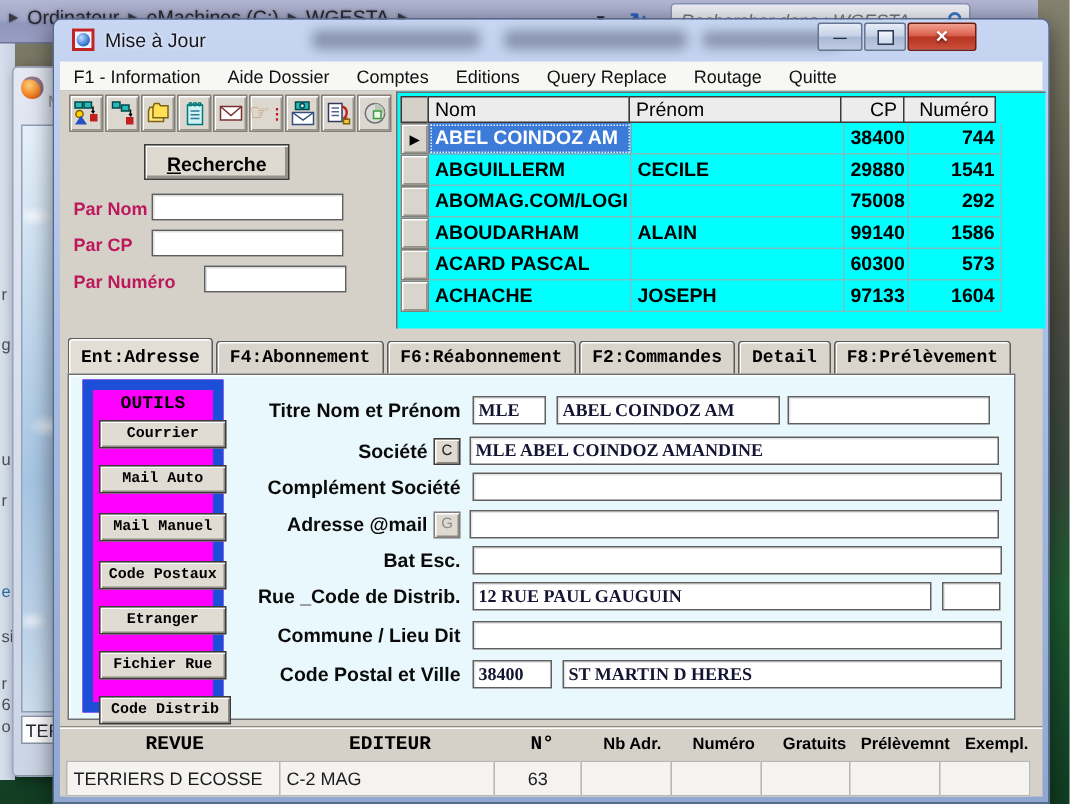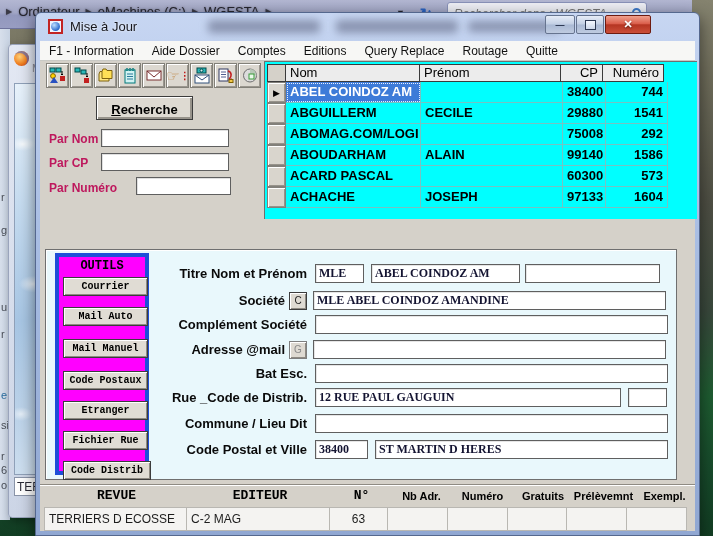--- a/index.html
+++ b/index.html
@@ -144,21 +144,21 @@
       font-size:12px; font-weight:600; color:#000; background:#d9d5cd; cursor:pointer;
       border:1px solid #5a5a5a; border-bottom:none; border-radius:3px 3px 0 0; margin-right:2px;
       box-shadow:inset 1px 1px 0 #fff; white-space:nowrap; }
   .tab.active { height:26px; padding-top:5px; background:#e2ded6; position:relative; top:1px; }
 
   
   .tabpanel { position:absolute; left:5px; top:188px; width:632px; height:231px; background:#e9f8fc;
       border:1px solid #6f6f6f; box-shadow:inset 1px 1px 0 #fff; }
 
   .tools { position:absolute; left:9px; top:3px; width:94px; height:222px; background:#ff00ff;
-      border:4px solid #1d4ed8; }
+      border:7px solid #1d4ed8; }
   .tools-title { text-align:center; font-family:"Liberation Mono", monospace; font-size:12px;
       font-weight:bold; color:#000; padding-top:2px; }
   .toolbtn2 { position:absolute; left:4px; width:85px; height:19px; background:#e0dcd4;
       border:1px solid #3c3c3c; box-shadow:inset 1px 1px 0 #fff, inset -1px -1px 0 #8e8a82;
       font-family:"Liberation Mono", monospace; font-size:10px; font-weight:bold; color:#000;
       text-align:center; line-height:17px; cursor:pointer; white-space:nowrap; }
   .tb-0{top:20px;} .tb-1{top:50px;} .tb-2{top:82px;} .tb-3{top:114px;}
   .tb-4{top:144px;} .tb-5{top:174px;} .tb-6{top:204px;width:88px;}
 
   
@@ -384,20 +384,28 @@
       </div>
       <div class="trow">
         <span class="sel"></span>
         <span class="td c-nom">ACHACHE</span>
         <span class="td c-pre">JOSEPH</span>
         <span class="td c-cp">97133</span>
         <span class="td c-num">1604</span>
       </div>
     </div>
 
+    <div class="tabs">
+      <span class="tab active">Ent:Adresse</span>
+      <span class="tab">F4:Abonnement</span>
+      <span class="tab">F6:Réabonnement</span>
+      <span class="tab">F2:Commandes</span>
+      <span class="tab">Detail</span>
+      <span class="tab">F8:Prélèvement</span>
+    </div>
 
     <div class="tabpanel">
 
       <div class="tools">
         <div class="tools-title">OUTILS</div>
         <button class="toolbtn2 tb-0">Courrier</button>
         <button class="toolbtn2 tb-1">Mail Auto</button>
         <button class="toolbtn2 tb-2">Mail Manuel</button>
         <button class="toolbtn2 tb-3">Code Postaux</button>
         <button class="toolbtn2 tb-4">Etranger</button>

